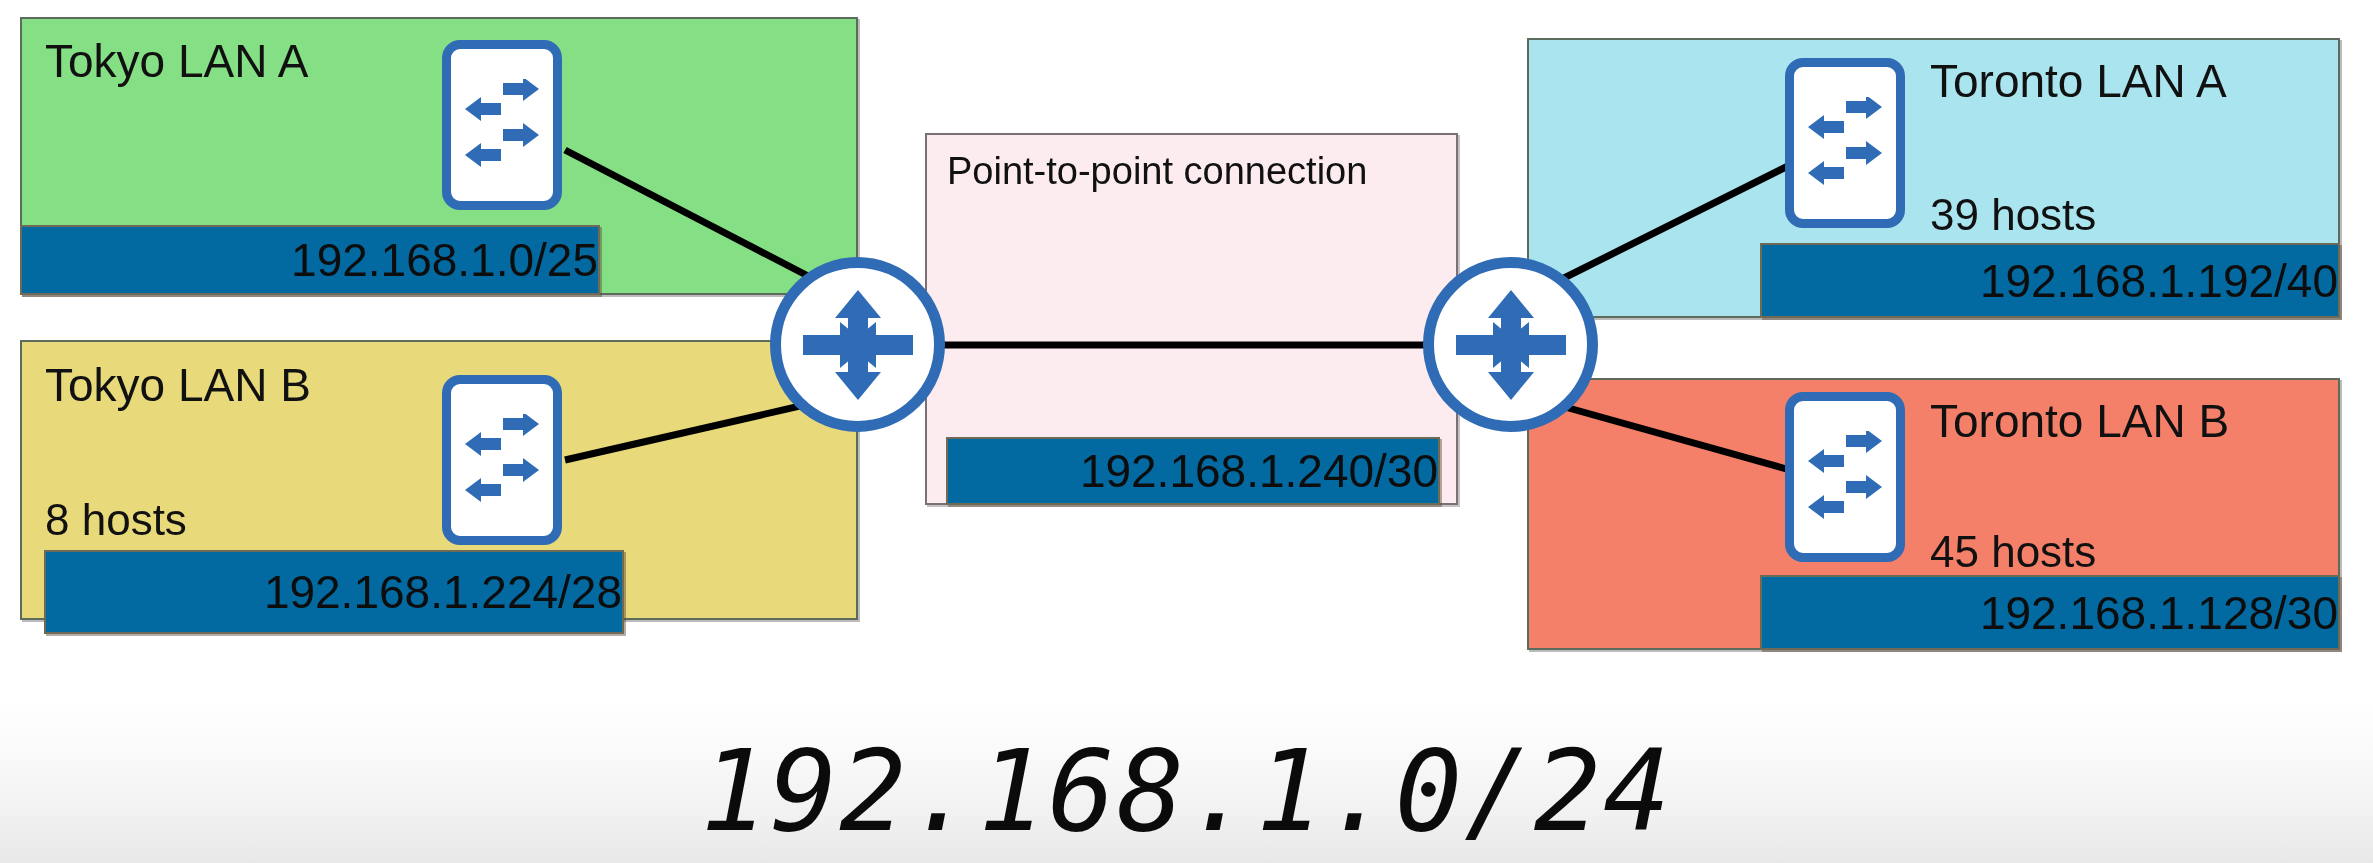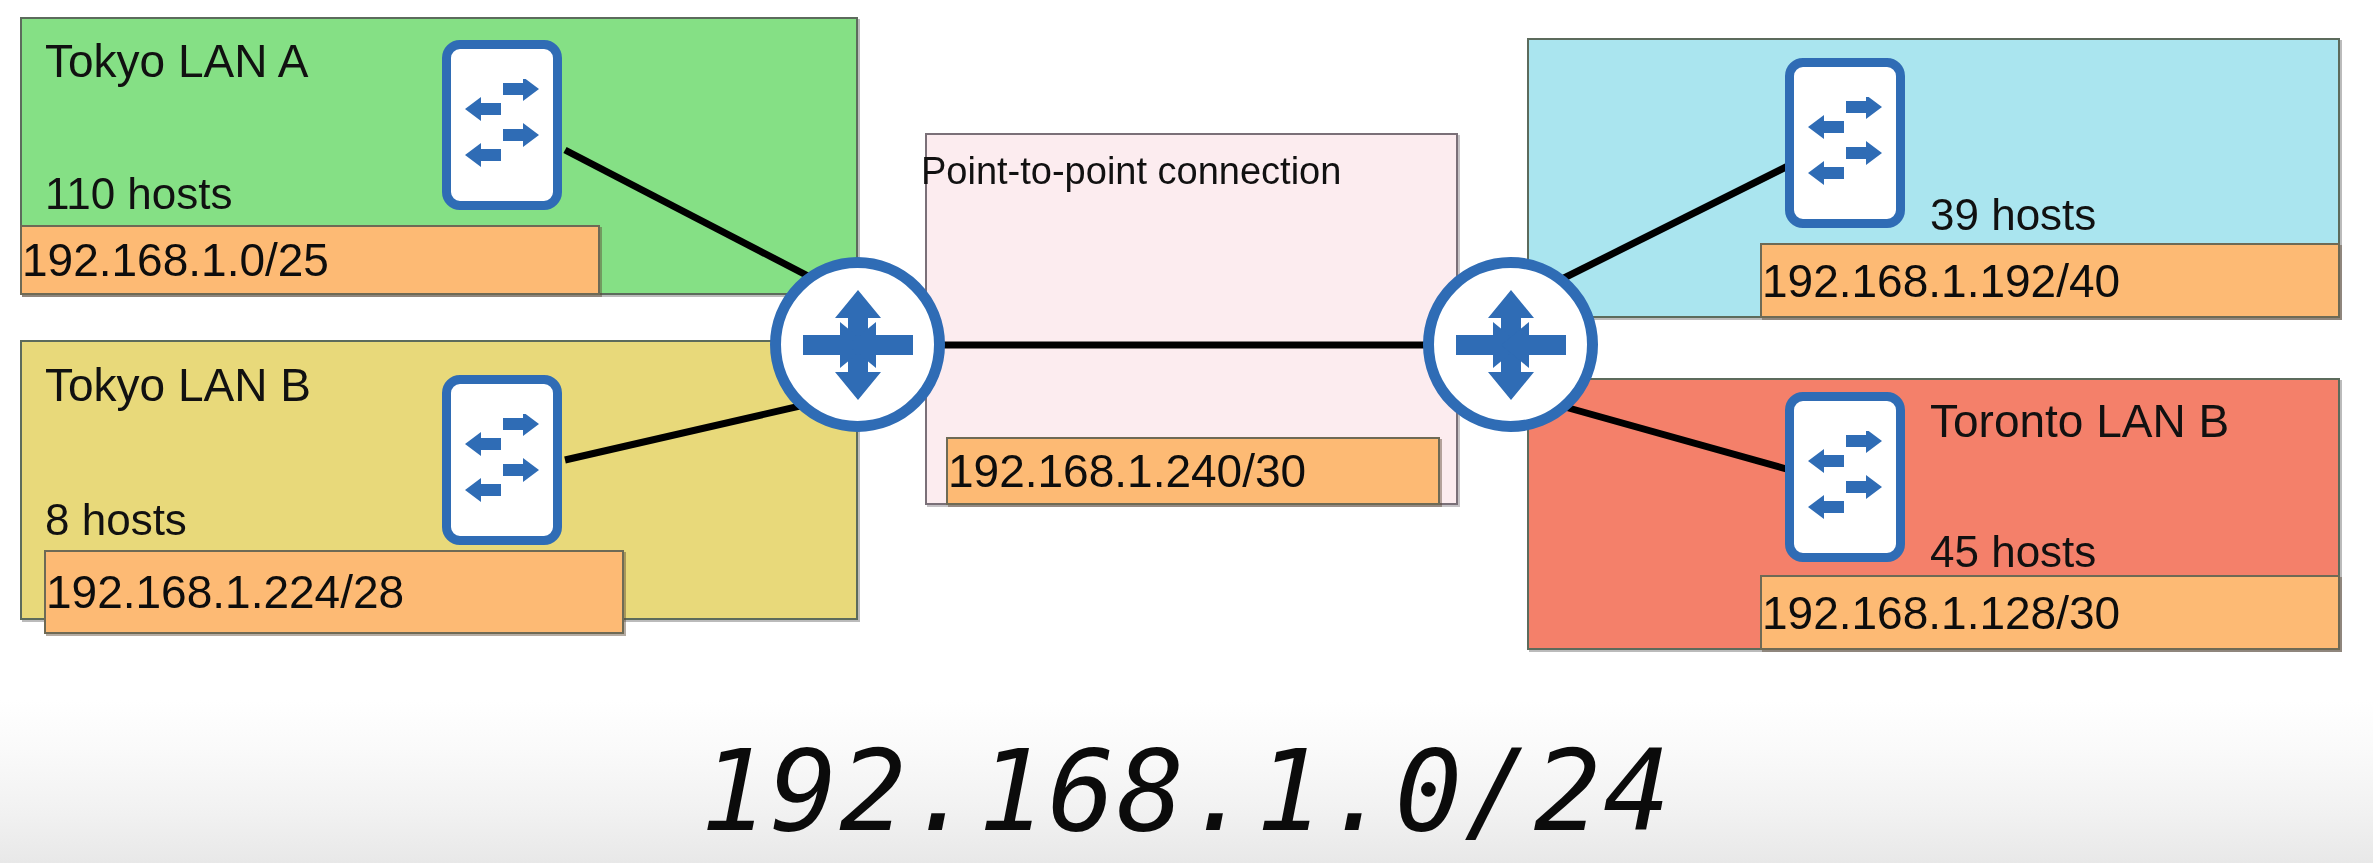--- a/index.html
+++ b/index.html
@@ -37,25 +37,25 @@
     font-size:44px;
     color:#111;
     white-space:nowrap;
     line-height:1;
   }
 
   
   .ip-box{
     position:absolute;
     box-sizing:border-box;
-    background:#fdba74;
+    background:#0369a1;
     border:2px solid #6e6a55;
     display:flex;
     align-items:center;
-    justify-content:flex-start;
+    justify-content:flex-end;
     box-shadow:2px 2px 0 rgba(90,70,50,.45);
   }
   .ip-box span{
     font-size:46px;
     color:#0d0d0d;
     white-space:nowrap;
     line-height:1;
   }
 
   
@@ -127,21 +127,20 @@
     <line x1="565" y1="150" x2="835" y2="290" stroke="#000" stroke-width="7"></line>
     <line x1="565" y1="460" x2="835" y2="398" stroke="#000" stroke-width="7"></line>
     <line x1="940" y1="345" x2="1448" y2="345" stroke="#000" stroke-width="7"></line>
     <line x1="1540" y1="290" x2="1790" y2="165" stroke="#000" stroke-width="7"></line>
     <line x1="1540" y1="400" x2="1790" y2="470" stroke="#000" stroke-width="7"></line>
   </svg>
 
   <div class="lan-box" style="left:20px;top:17px;width:838px;height:278px;background:#85e085;">
   </div>
   <div class="lan-title" style="left:45px;top:38px;">Tokyo LAN A</div>
-  <div class="lan-hosts" style="left:45px;top:172px;">110 hosts</div>
   <div class="switch" style="left:442px;top:40px;">
     <svg viewBox="0 0 82 92" xmlns="http://www.w3.org/2000/svg">
       <path d="M42 4 L62 4 L62 -2 L78 10 L62 22 L62 16 L42 16 Z" fill="#2f6cb5"></path>
       <path d="M40 24 L20 24 L20 18 L4 30 L20 42 L20 36 L40 36 Z" fill="#2f6cb5"></path>
       <path d="M42 50 L62 50 L62 44 L78 56 L62 68 L62 62 L42 62 Z" fill="#2f6cb5"></path>
       <path d="M40 70 L20 70 L20 64 L4 76 L20 88 L20 82 L40 82 Z" fill="#2f6cb5"></path>
     </svg>
   </div>
   <div class="ip-box" style="left:20px;top:225px;width:580px;height:70px;">
     <span>192.168.1.0/25</span>
@@ -157,21 +156,21 @@
       <path d="M40 24 L20 24 L20 18 L4 30 L20 42 L20 36 L40 36 Z" fill="#2f6cb5"></path>
       <path d="M42 50 L62 50 L62 44 L78 56 L62 68 L62 62 L42 62 Z" fill="#2f6cb5"></path>
       <path d="M40 70 L20 70 L20 64 L4 76 L20 88 L20 82 L40 82 Z" fill="#2f6cb5"></path>
     </svg>
   </div>
   <div class="ip-box" style="left:20px;top:550px;width:580px;height:84px;margin-left:24px;">
     <span>192.168.1.224/28</span>
   </div>
 
   <div class="ptp-box" style="left:925px;top:133px;width:533px;height:372px;"></div>
-  <div class="ptp-title" style="left:921px;top:152px;">Point-to-point connection</div>
+  <div class="ptp-title" style="left:947px;top:152px;">Point-to-point connection</div>
   <div class="ip-box" style="left:946px;top:437px;width:494px;height:68px;">
     <span>192.168.1.240/30</span>
   </div>
 
   <div class="router" style="left:770px;top:257px;">
     <svg viewBox="0 0 130 130" xmlns="http://www.w3.org/2000/svg">
       <path d="M65 10 L88 38 L75 38 L75 57 L55 57 L55 38 L42 38 Z" fill="#2f6cb5"></path>
       <path d="M65 120 L42 92 L55 92 L55 73 L75 73 L75 92 L88 92 Z" fill="#2f6cb5"></path>
       <path d="M75 65 L47 42 L47 55 L10 55 L10 75 L47 75 L47 88 Z" fill="#2f6cb5"></path>
       <path d="M55 65 L83 88 L83 75 L120 75 L120 55 L83 55 L83 42 Z" fill="#2f6cb5"></path>
@@ -182,20 +181,21 @@
     <svg viewBox="0 0 130 130" xmlns="http://www.w3.org/2000/svg">
       <path d="M65 10 L88 38 L75 38 L75 57 L55 57 L55 38 L42 38 Z" fill="#2f6cb5"></path>
       <path d="M65 120 L42 92 L55 92 L55 73 L75 73 L75 92 L88 92 Z" fill="#2f6cb5"></path>
       <path d="M75 65 L47 42 L47 55 L10 55 L10 75 L47 75 L47 88 Z" fill="#2f6cb5"></path>
       <path d="M55 65 L83 88 L83 75 L120 75 L120 55 L83 55 L83 42 Z" fill="#2f6cb5"></path>
     </svg>
   </div>
 
   <div class="lan-box" style="left:1527px;top:38px;width:813px;height:280px;background:#aae5ef;">
   </div>
+  <div class="lan-title" style="left:1930px;top:58px;">Toronto LAN A</div>
   <div class="lan-hosts" style="left:1930px;top:193px;">39 hosts</div>
   <div class="switch" style="left:1785px;top:58px;">
     <svg viewBox="0 0 82 92" xmlns="http://www.w3.org/2000/svg">
       <path d="M42 4 L62 4 L62 -2 L78 10 L62 22 L62 16 L42 16 Z" fill="#2f6cb5"></path>
       <path d="M40 24 L20 24 L20 18 L4 30 L20 42 L20 36 L40 36 Z" fill="#2f6cb5"></path>
       <path d="M42 50 L62 50 L62 44 L78 56 L62 68 L62 62 L42 62 Z" fill="#2f6cb5"></path>
       <path d="M40 70 L20 70 L20 64 L4 76 L20 88 L20 82 L40 82 Z" fill="#2f6cb5"></path>
     </svg>
   </div>
   <div class="ip-box" style="left:1760px;top:243px;width:580px;height:75px;">

